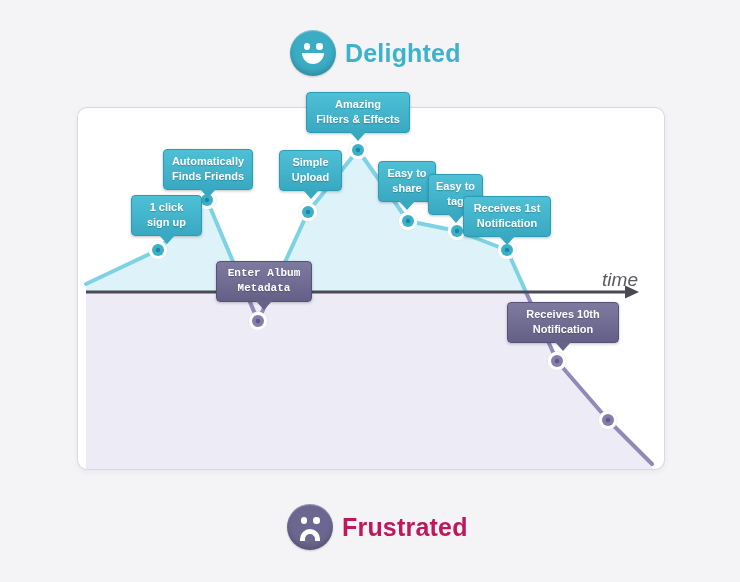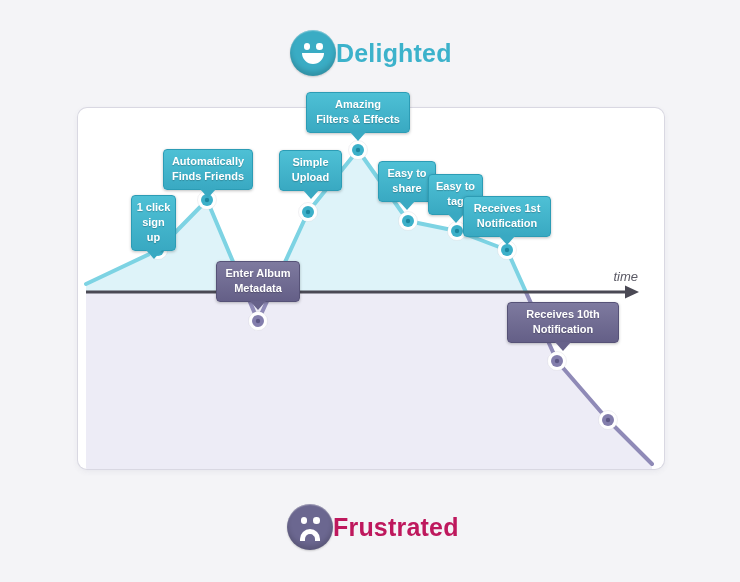--- a/index.html
+++ b/index.html
@@ -12,21 +12,21 @@
   .emotion-row{position:absolute;display:flex;align-items:center;}
   .emoji{position:relative;width:46px;height:46px;border-radius:50%;
          box-shadow:inset 0 -4px 5px rgba(0,0,0,.16), inset 0 1px 1px rgba(255,255,255,.35), 0 1px 2px rgba(0,0,0,.18);}
   .emoji.smile{background:#3aacc4;}
   .emoji.frown{background:#6b6790;}
   .emoji .eye{position:absolute;width:6.5px;height:6.5px;background:#fff;border-radius:50%;top:13px;}
   .emoji .eye.l{left:13.5px;} .emoji .eye.r{right:13.5px;}
   .emoji .mouth-smile{position:absolute;left:12px;top:23px;width:22px;height:11px;background:#fff;border-radius:0 0 22px 22px;}
   .emoji .mouth-frown{position:absolute;left:13px;top:25px;width:20px;height:12px;box-sizing:border-box;
                       border:5px solid #fff;border-bottom:none;border-radius:20px 20px 0 0;}
-  .emotion-title{font-size:25px;font-weight:bold;letter-spacing:.2px;}
+  .emotion-title{font-size:25px;font-weight:bold;margin-left:9px;letter-spacing:.2px;}
   #delighted-title{color:#3cb2cb;}
   #frustrated-title{color:#be185d;}
 
   
   #chart-card{
     position:absolute;left:78px;top:108px;width:586px;height:361px;
     background:#ffffff;border-radius:9px;overflow:hidden;
     box-shadow:0 0 0 1px #d9d8e2, 0 2px 6px rgba(80,80,110,.09);
   }
   #chart-svg{position:absolute;left:0;top:0;}
@@ -42,21 +42,21 @@
   }
   .event-label:after{
     content:"";position:absolute;left:50%;bottom:-9px;margin-left:-8px;
     border:8px solid transparent;border-bottom:none;border-top:9px solid #000;
   }
   .event-label.positive{background:linear-gradient(#4ec0d5,#39a9c2);border:1px solid #2c9cb5;}
   .event-label.positive:after{border-top-color:#39a9c2;}
   .event-label.negative{background:linear-gradient(#7e7a9f,#645f87);border:1px solid #565277;}
   .event-label.negative:after{border-top-color:#67628a;}
 
-  #time-label{position:absolute;font-size:13px;font-style:italic;color:#5a5964;width:44px;text-align:right;}
+  #time-label{position:absolute;font-size:19px;font-style:italic;color:#5a5964;width:44px;text-align:right;}
 </style>
 </head>
 <body>
 
 <div class="emotion-row" style="left:290px;top:30px;">
   <div class="emoji smile">
     <div class="eye l"></div>
     <div class="eye r"></div>
     <div class="mouth-smile"></div>
   </div>
@@ -128,25 +128,25 @@
         <circle cx="530" cy="312" r="9.5" fill="#ffffff" stroke="rgba(60,60,90,0.07)" stroke-width="1"></circle>
         <circle cx="530" cy="312" r="6" fill="#837eac"></circle>
         <circle cx="530" cy="312" r="2.2" fill="#5d5885"></circle>
       </g>
     </svg>
 </div>
 
 <div id="time-label" style="left: 594px; top: 269px;">time</div>
 
 <div id="labels-layer">
-    <div class="event-label positive" style="left: 131px; top: 195px; width: 45px;">1 click
+    <div class="event-label positive" style="left: 131px; top: 195px; width: 71px;">1 click
 sign up</div>
     <div class="event-label positive" style="left: 163px; top: 149px; width: 90px;">Automatically
 Finds Friends</div>
-    <div class="event-label negative" style="left: 216px; top: 261px; width: 84px;">Enter Album
+    <div class="event-label negative" style="left: 216px; top: 261px; width: 96px; font-family: Liberation Mono, monospace;">Enter Album
 Metadata</div>
     <div class="event-label positive" style="left: 279px; top: 150px; width: 63px;">Simple
 Upload</div>
     <div class="event-label positive" style="left: 306px; top: 92px; width: 104px;">Amazing
 Filters &amp; Effects</div>
     <div class="event-label positive" style="left: 378px; top: 161px; width: 58px;">Easy to
 share</div>
     <div class="event-label positive" style="left: 428px; top: 174px; width: 55px;">Easy to
 tag</div>
     <div class="event-label positive" style="left: 463px; top: 196px; width: 88px;">Receives 1st

